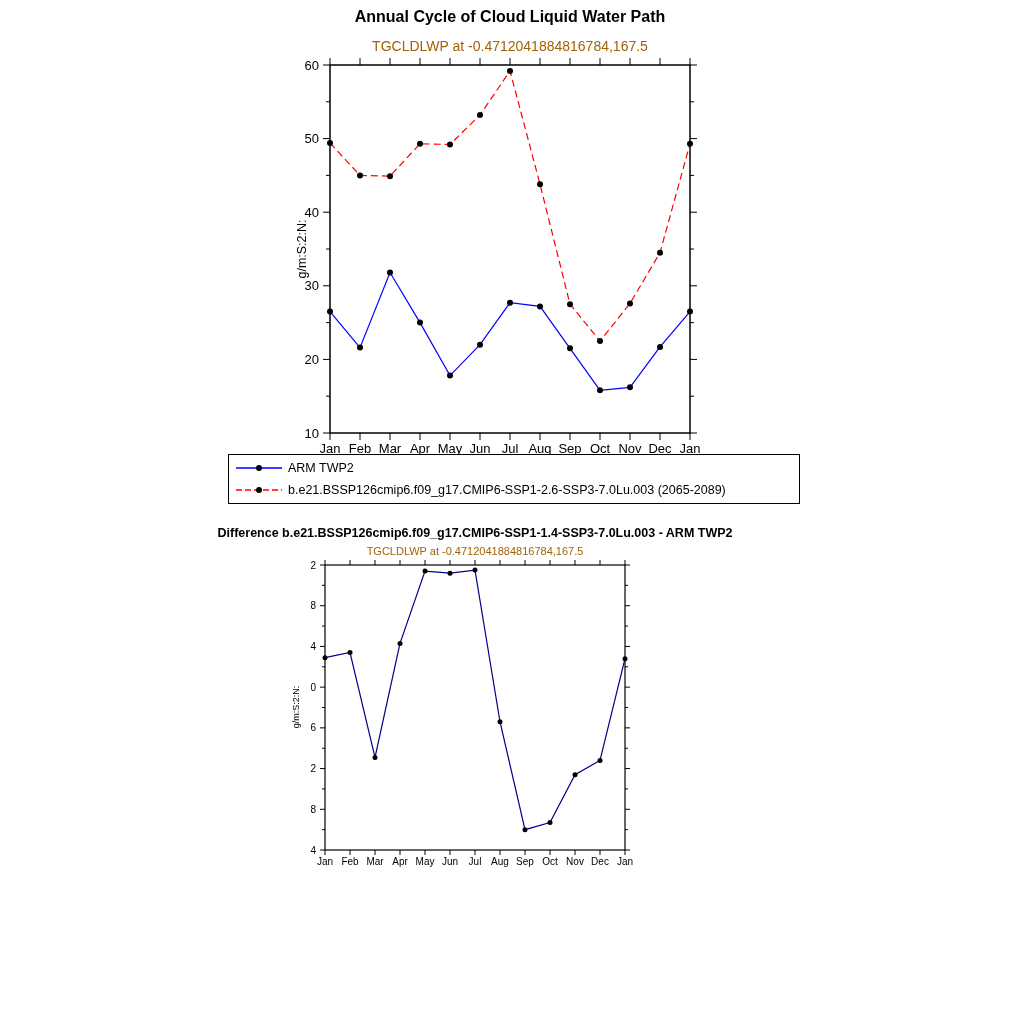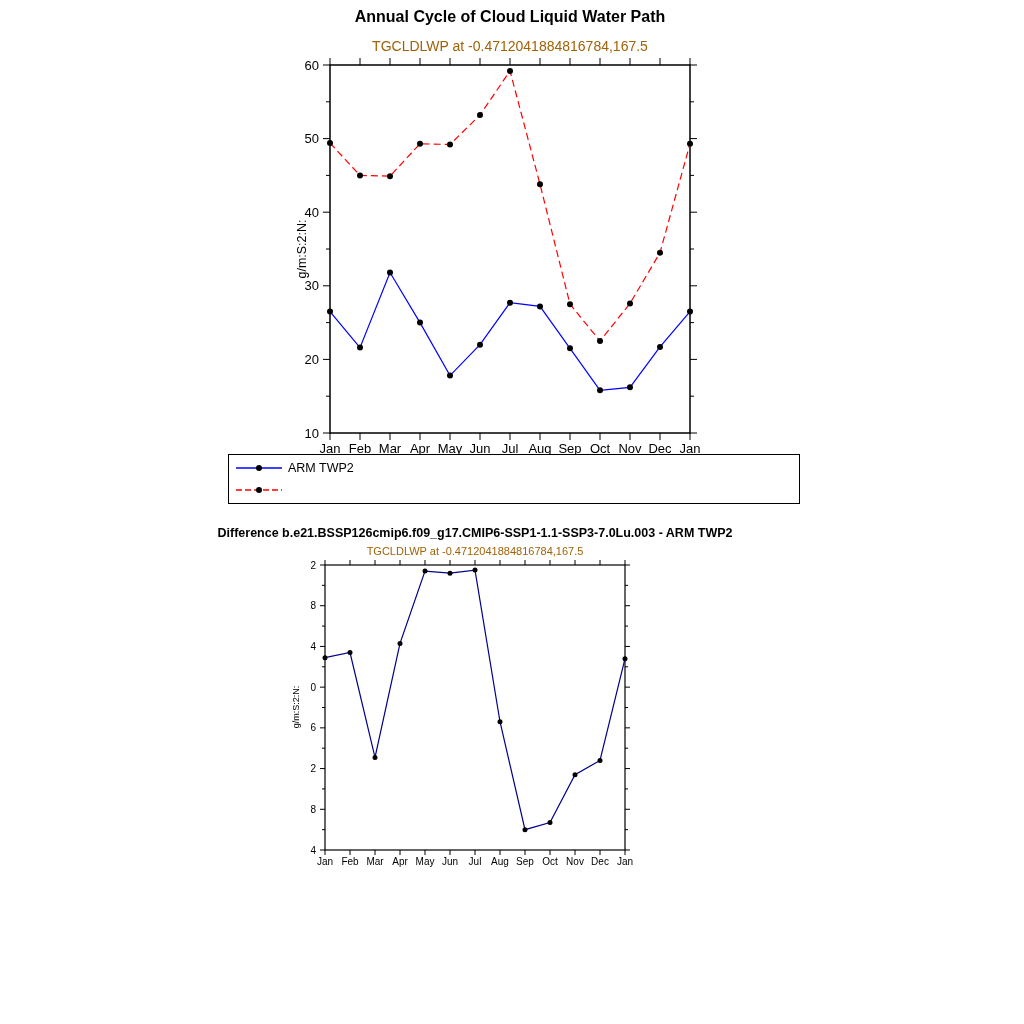--- a/index.html
+++ b/index.html
@@ -155,25 +155,26 @@
         <line x1="1" y1="6" x2="47" y2="6" stroke-width="1.4" stroke="#0000ff"></line>
         <circle cx="24" cy="6" r="3" fill="#000"></circle>
       </svg>
       <span class="legend-label">ARM TWP2</span>
     </div>
     <div class="legend-row">
       <svg class="legend-sample" width="48" height="12">
         <line x1="1" y1="6" x2="47" y2="6" stroke-width="1.4" stroke-dasharray="6,3" stroke="#ff0000"></line>
         <circle cx="24" cy="6" r="3" fill="#000"></circle>
       </svg>
+      <span class="legend-label">b.e21.BSSP126cmip6.f09_g17.CMIP6-SSP1-2.6-SSP3-7.0Lu.003 (2065-2089)</span>
     </div>
   </div>
 
   <div id="bottom-chart" class="chart-block" style="left:180px; top:526px; width:590px; height:360px;">
-    <div class="chart-title">Difference b.e21.BSSP126cmip6.f09_g17.CMIP6-SSP1-1.1-SSP3-7.0Lu.003 - ARM TWP2</div>
+    <div class="chart-title">Difference b.e21.BSSP126cmip6.f09_g17.CMIP6-SSP1-1.4-SSP3-7.0Lu.003 - ARM TWP2</div>
     <div class="chart-subtitle">TGCLDLWP at -0.4712041884816784,167.5</div>
     <span class="y-axis-label" style="left:116px; top:181px;">g/m:S:2:N:</span>
     <svg id="bottom-svg" style="left:130px; top:34px;" width="330" height="315">
         <rect x="15" y="5" width="300" height="285" fill="none" stroke="#000" stroke-width="1.2"></rect>
         <line x1="10" y1="290" x2="15" y2="290" stroke="#000" stroke-width="1"></line>
         <line x1="315" y1="290" x2="320" y2="290" stroke="#000" stroke-width="1"></line>
         <text x="6" y="293.5" text-anchor="end" font-size="10">4</text>
         <line x1="10" y1="249.28571428571428" x2="15" y2="249.28571428571428" stroke="#000" stroke-width="1"></line>
         <line x1="315" y1="249.28571428571428" x2="320" y2="249.28571428571428" stroke="#000" stroke-width="1"></line>
         <text x="6" y="252.78571428571428" text-anchor="end" font-size="10">8</text>

